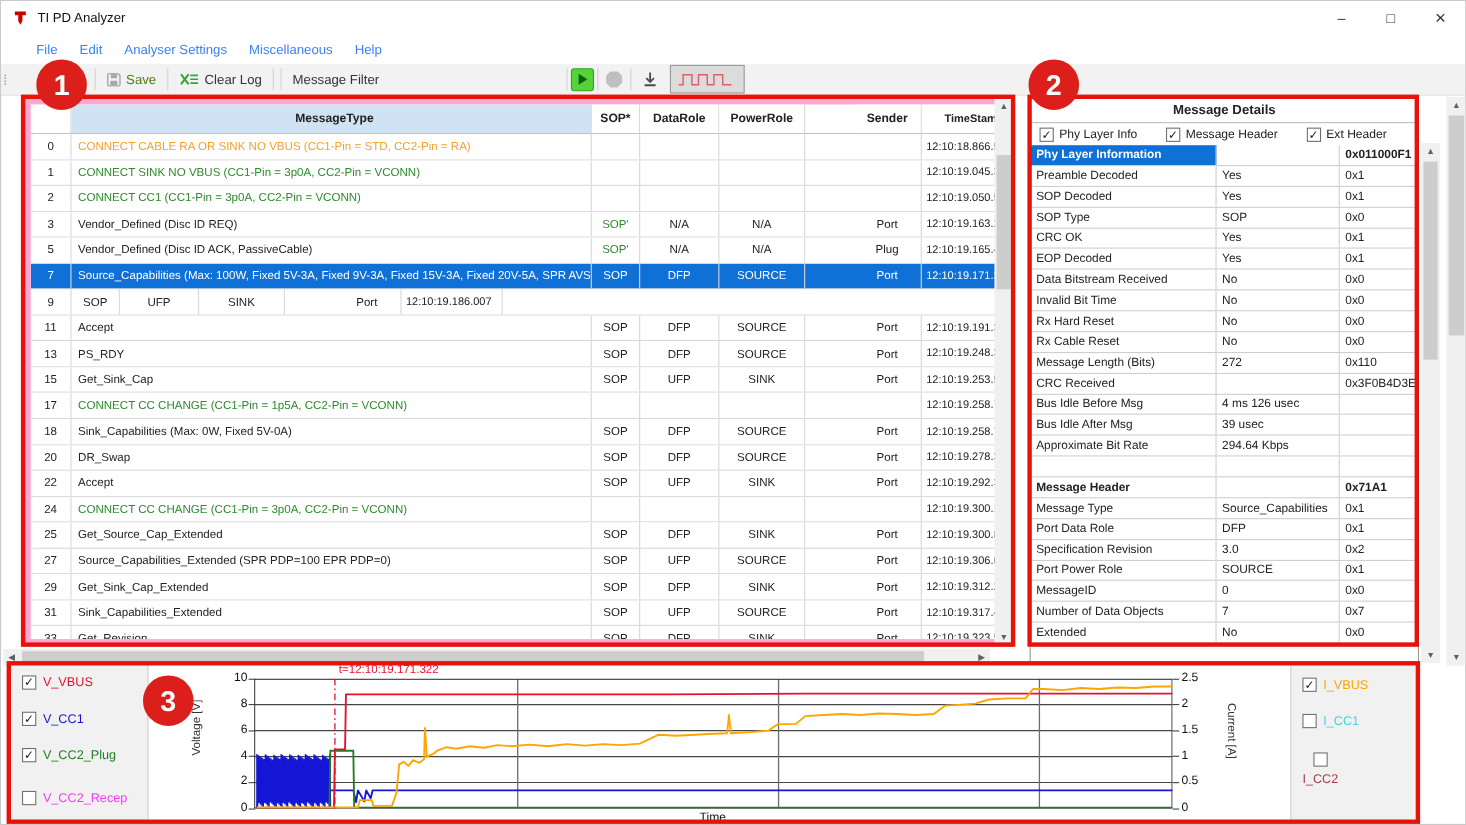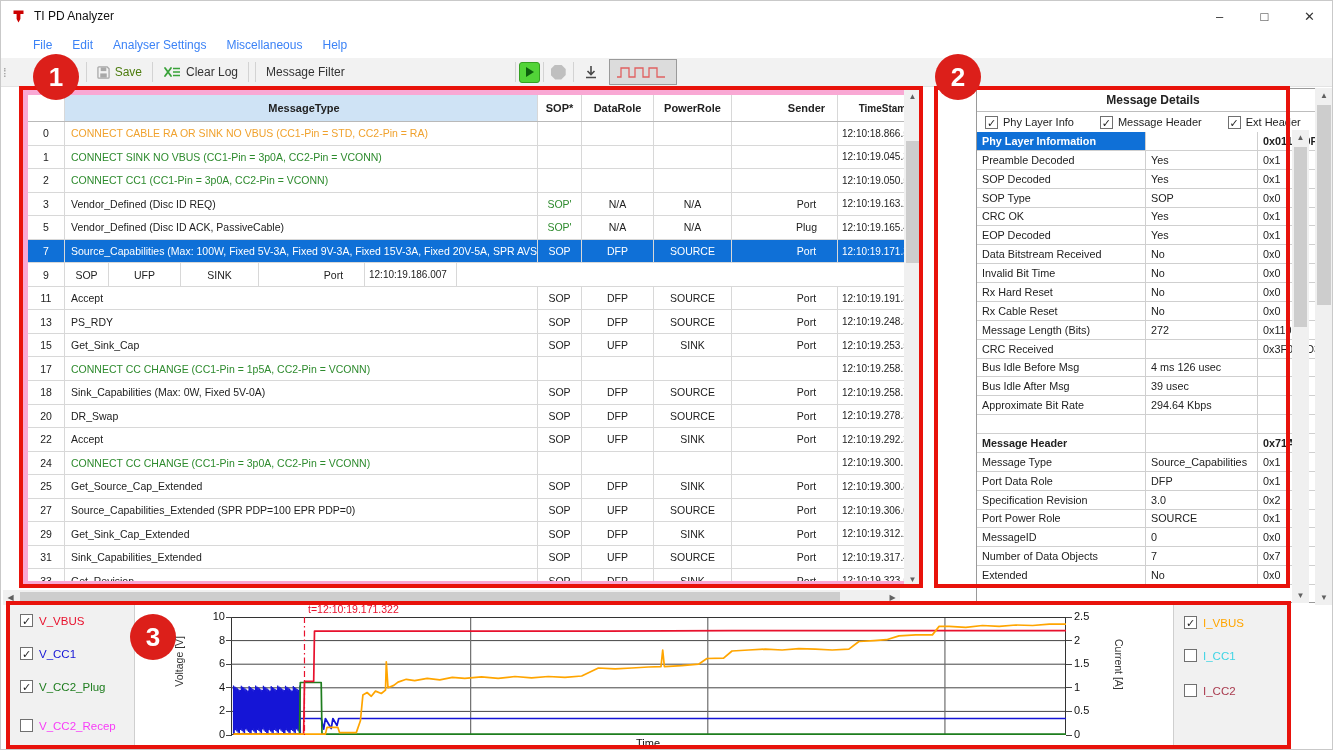--- a/index.html
+++ b/index.html
@@ -37,21 +37,21 @@
   .c-type{width:473px;padding-left:6px;}
   .c-sop{width:44px;justify-content:center;}
   .c-data{width:72px;justify-content:center;}
   .c-pow{width:78px;justify-content:center;}
   .c-mid{width:44px;justify-content:center;margin-top:36px;}
   .c-snd{width:62px;justify-content:center;}
   .c-time{width:92px;padding-left:4px;font-size:10px;}
   .txt-orange{color:#f0a22e;}
   .txt-green{color:#2e8b2e;}
   
-  .details-panel{position:absolute;left:975px;top:87px;width:354px;height:515px;border:1px solid #9a9a9a;box-sizing:border-box;background:#fff;overflow:hidden;}
+  .details-panel{position:absolute;left:935px;top:87px;width:354px;height:515px;border:1px solid #9a9a9a;box-sizing:border-box;background:#fff;overflow:hidden;}
   .d-title{height:22px;display:flex;align-items:center;justify-content:center;font-size:12px;font-weight:bold;border-bottom:1px solid #bdbdbd;}
   .d-checks{height:20px;display:flex;align-items:center;gap:26px;padding-left:8px;font-size:11px;}
   .d-checkitem{display:flex;align-items:center;gap:5px;}
   .drow{display:flex;height:18.88px;font-size:10.8px;border-bottom:1px solid #cfcfcf;box-sizing:border-box;}
   .dcell{border-right:1px solid #cfcfcf;display:flex;align-items:center;padding-left:5px;overflow:hidden;white-space:nowrap;box-sizing:border-box;flex:none;}
   .d-label{width:169px;}
   .d-val{width:112px;}
   .d-hex{width:71px;}
   .sec-blue .d-label{background:#0f70d7;color:#fff;font-weight:bold;}
   .sec-blue .d-hex{font-weight:bold;}
@@ -560,21 +560,21 @@
     </div>
   <div class="cb-panel" id="cbright" style="left:1172px;width:115px;border-left:1px solid #cfcfcf;">
       <div class="cb-item" style="left: 10px; top: 14px;">
         <span class="cbx">✓</span>
         <span style="color: rgb(255, 165, 0);">I_VBUS</span>
       </div>
       <div class="cb-item" style="left: 10px; top: 47px;">
         <span class="cbx"></span>
         <span style="color: rgb(63, 212, 228);">I_CC1</span>
       </div>
-      <div class="cb-item" style="left: 10px; top: 82px;">
+      <div class="cb-item" style="left: 10px; top: 82px; flex-direction: column;">
         <span class="cbx"></span>
         <span style="color: rgb(169, 58, 78);">I_CC2</span>
       </div>
       <div class="cb-item" style="left: 10px; top: 117px; margin-top: 36px;">
         <span class="cbx" style="border-color: rgb(181, 181, 181);"></span>
         <span style="color: rgb(169, 169, 169);">PD Msgs</span>
       </div>
     </div>
   <div class="axis-label flip" style="left:172px;top:635px;">Voltage [V]</div>
   <div class="axis-label" style="left:1112px;top:638px;">Current [A]</div>

